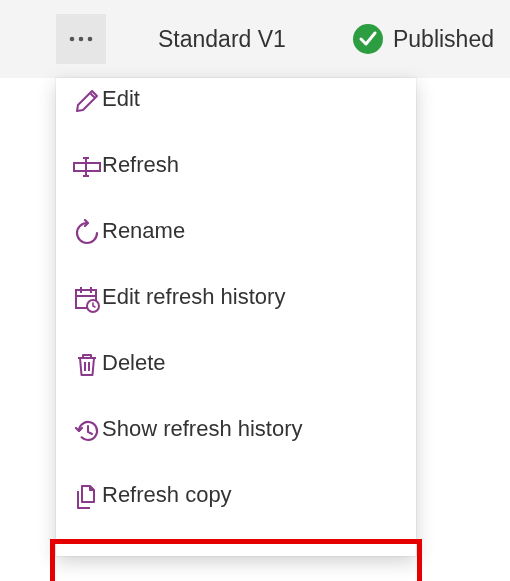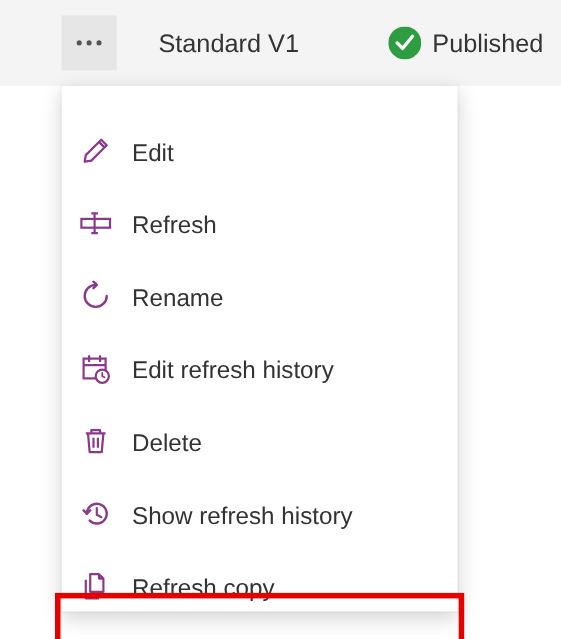--- a/index.html
+++ b/index.html
@@ -9,21 +9,21 @@
       width: 510px;
       height: 581px;
       overflow: hidden;
     }
     .topbar {
       background: #f4f4f4;
       height: 78px;
       display: flex;
       align-items: center;
       padding-left: 56px;
-      gap: 38px;
+      gap: 52px;
     }
     .more-btn {
       width: 50px;
       height: 50px;
       background: #e6e6e6;
       display: flex;
       align-items: center;
       justify-content: center;
       cursor: pointer;
     }
@@ -51,24 +51,23 @@
       position: absolute;
       left: 56px;
       top: 78px;
       width: 360px;
       background: #fff;
       box-shadow: 0 6px 18px rgba(0,0,0,0.18), 0 0 0 1px rgba(0,0,0,0.04);
       padding: 8px 0;
     }
     .menu-item {
       display: flex;
-      align-items: flex-end;
+      align-items: flex-start;
       height: 66px;
       padding: 0 12px 0 16px;
-      gap: 18px;
       cursor: pointer;
     }
     .menu-icon {
       width: 30px;
       height: 30px;
       display: flex;
       align-items: center;
       justify-content: center;
       flex-shrink: 0;
     }

